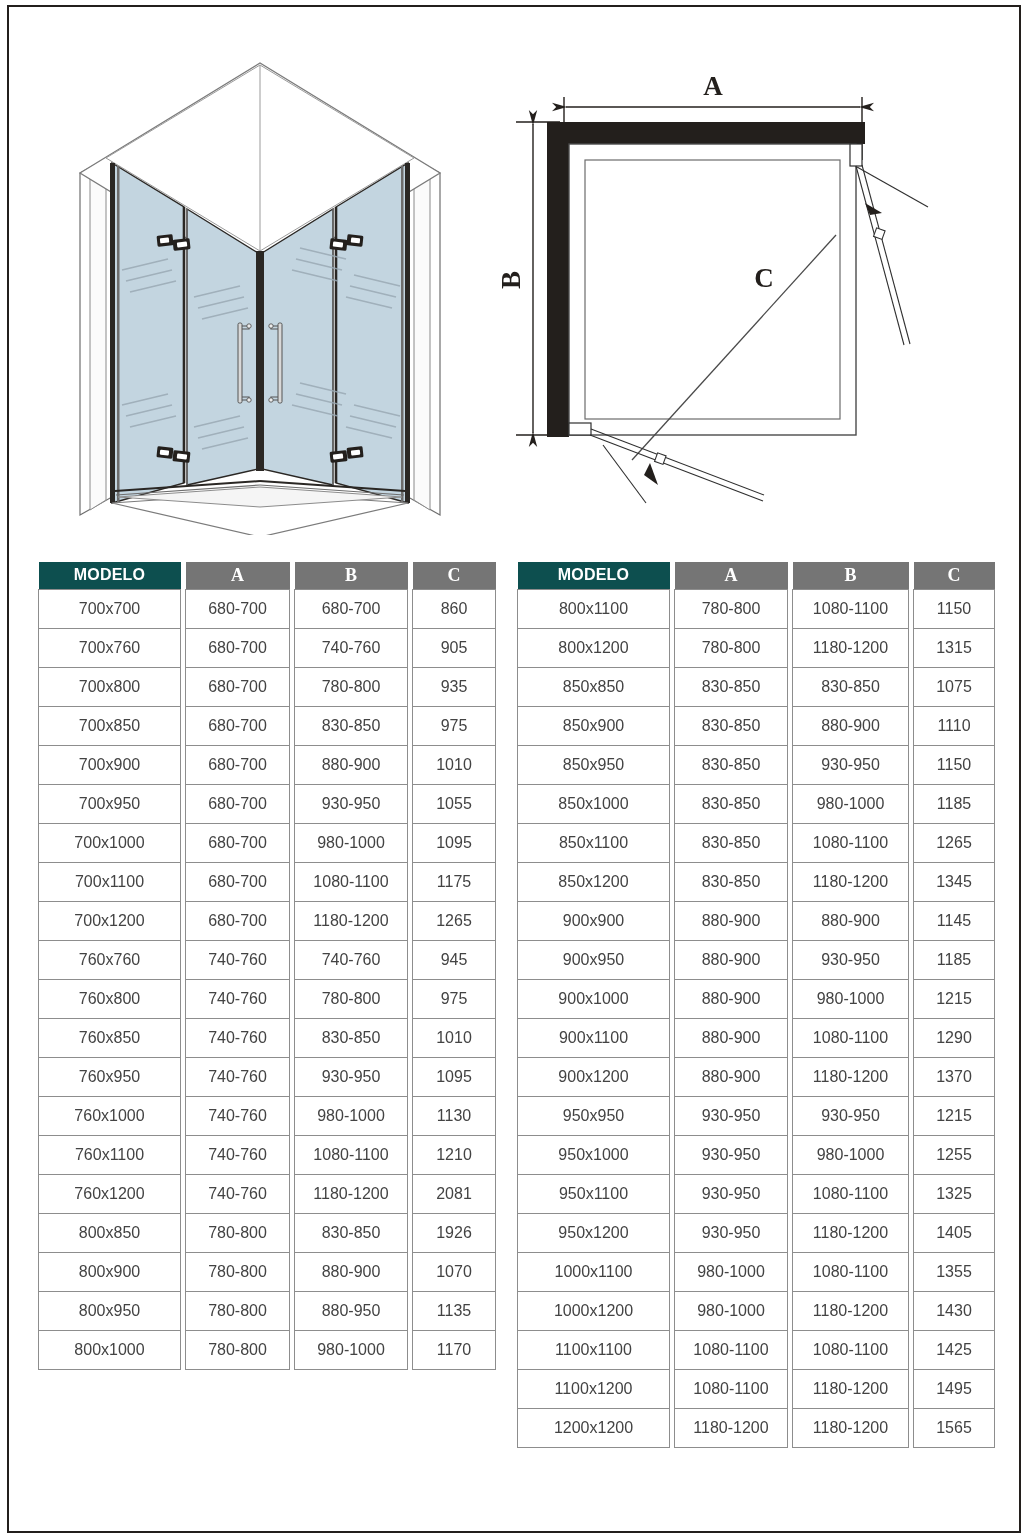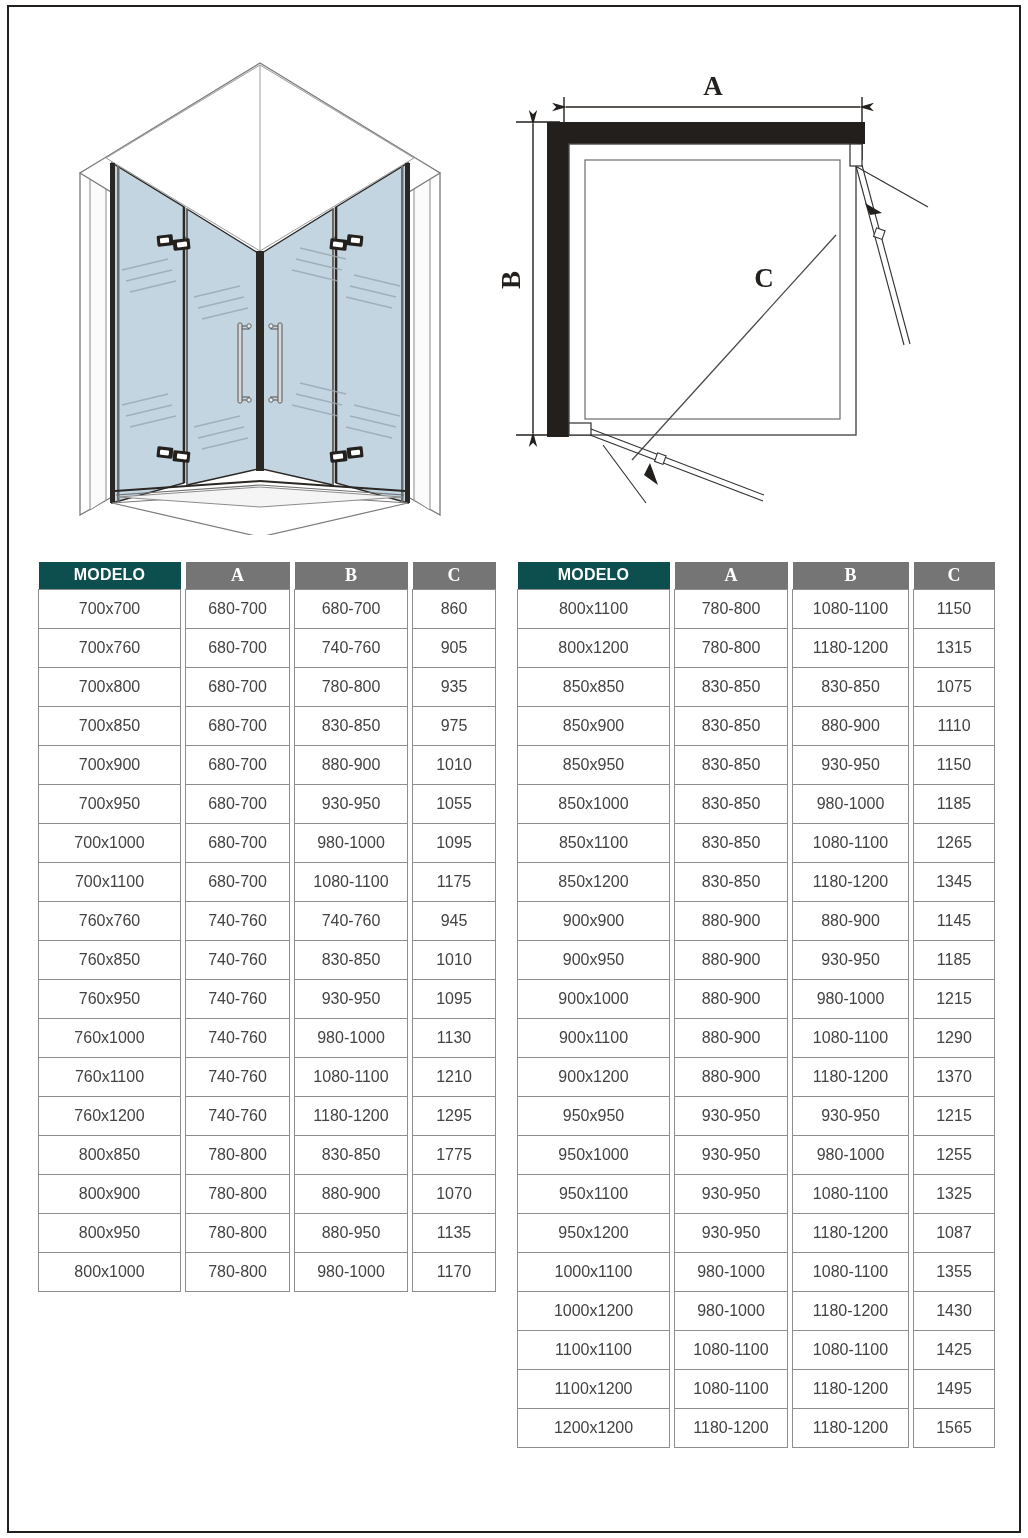--- a/index.html
+++ b/index.html
@@ -323,29 +323,47 @@
         <tr>
           <td>700x1100</td>
           <td class="gap"></td>
           <td>680-700</td>
           <td class="gap"></td>
           <td>1080-1100</td>
           <td class="gap"></td>
           <td>1175</td>
         </tr>
         <tr>
+          <td>700x1200</td>
+          <td class="gap"></td>
+          <td>680-700</td>
+          <td class="gap"></td>
+          <td>1180-1200</td>
+          <td class="gap"></td>
+          <td>1265</td>
+        </tr>
+        <tr>
           <td>760x760</td>
           <td class="gap"></td>
           <td>740-760</td>
           <td class="gap"></td>
           <td>740-760</td>
           <td class="gap"></td>
           <td>945</td>
         </tr>
         <tr>
+          <td>760x800</td>
+          <td class="gap"></td>
+          <td>740-760</td>
+          <td class="gap"></td>
+          <td>780-800</td>
+          <td class="gap"></td>
+          <td>975</td>
+        </tr>
+        <tr>
           <td>760x850</td>
           <td class="gap"></td>
           <td>740-760</td>
           <td class="gap"></td>
           <td>830-850</td>
           <td class="gap"></td>
           <td>1010</td>
         </tr>
         <tr>
           <td>760x950</td>
@@ -374,30 +392,30 @@
           <td class="gap"></td>
           <td>1210</td>
         </tr>
         <tr>
           <td>760x1200</td>
           <td class="gap"></td>
           <td>740-760</td>
           <td class="gap"></td>
           <td>1180-1200</td>
           <td class="gap"></td>
-          <td>1295</td>
+          <td>2081</td>
         </tr>
         <tr>
           <td>800x850</td>
           <td class="gap"></td>
           <td>780-800</td>
           <td class="gap"></td>
           <td>830-850</td>
           <td class="gap"></td>
-          <td>1775</td>
+          <td>1926</td>
         </tr>
         <tr>
           <td>800x900</td>
           <td class="gap"></td>
           <td>780-800</td>
           <td class="gap"></td>
           <td>880-900</td>
           <td class="gap"></td>
           <td>1070</td>
         </tr>
@@ -581,21 +599,21 @@
           <td class="gap"></td>
           <td>1325</td>
         </tr>
         <tr>
           <td>950x1200</td>
           <td class="gap"></td>
           <td>930-950</td>
           <td class="gap"></td>
           <td>1180-1200</td>
           <td class="gap"></td>
-          <td>1087</td>
+          <td>1405</td>
         </tr>
         <tr>
           <td>1000x1100</td>
           <td class="gap"></td>
           <td>980-1000</td>
           <td class="gap"></td>
           <td>1080-1100</td>
           <td class="gap"></td>
           <td>1355</td>
         </tr>

